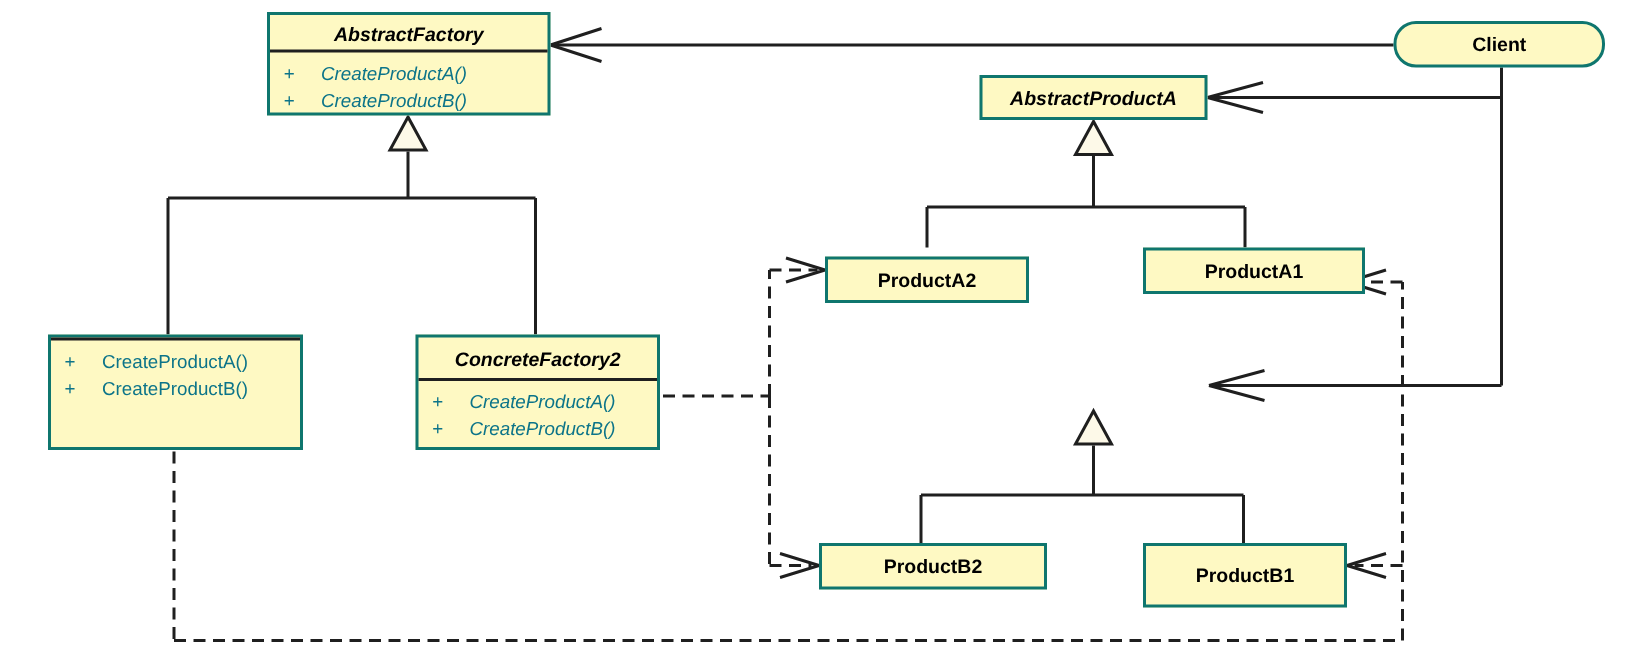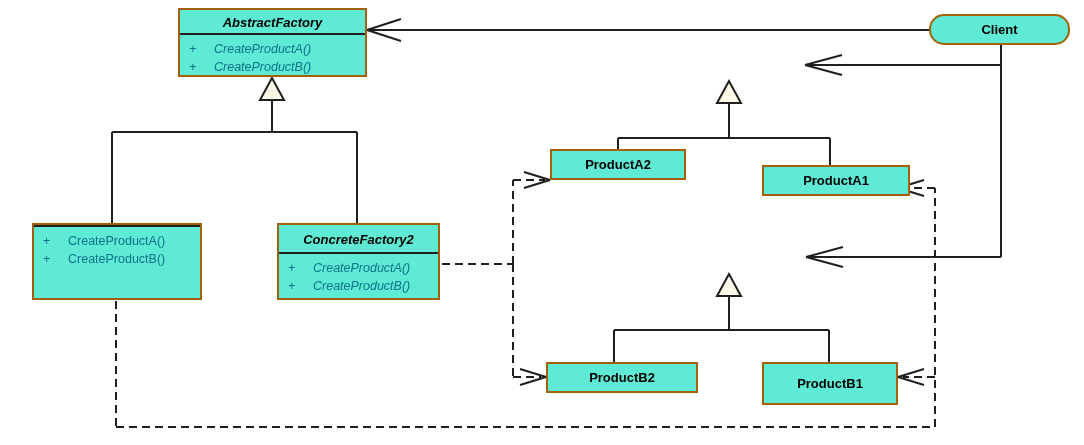--- a/index.html
+++ b/index.html
@@ -3,21 +3,21 @@
 <meta charset="utf-8">
 <style>
   html,body{margin:0;padding:0;background:#ffffff;}
   #stage{
     position:relative;width:1084px;height:445px;background:#ffffff;
     font-family:"Liberation Sans",sans-serif;overflow:hidden;
   }
   #wires{position:absolute;left:0;top:0;z-index:1;}
   .uml-class{
     position:absolute;z-index:2;box-sizing:border-box;
-    background:#5eead4;border:2px solid #a16207;
+    background:#fef9c3;border:2px solid #0f766e;
   }
   .class-title{
     font-weight:bold;font-size:13px;color:#000;text-align:center;
     display:flex;align-items:center;justify-content:center;height:100%;
   }
   .two-comp .class-title{height:21px;padding-top:2px;}
   .abstract .class-title{font-style:italic;}
   .compartment{
     border-top:2px solid #1f1f1f;padding:5px 9px 0 9px;color:#0c7489;
   }
@@ -87,22 +87,25 @@
         <span class="vis">+</span>
         <span class="sig">CreateProductB()</span>
       </div>
     </div>
   </div>
 
   <div class="uml-class" style="left:929px;top:14px;width:141px;height:31px;border-radius:15px;">
     <div class="class-title">Client</div>
   </div>
 
+  <div class="uml-class abstract" style="left:653px;top:50px;width:152px;height:30px;">
+    <div class="class-title">AbstractProductA</div>
+  </div>
 
-  <div class="uml-class" style="left:550px;top:149px;width:136px;height:31px;">
+  <div class="uml-class" style="left:550px;top:171px;width:136px;height:31px;">
     <div class="class-title">ProductA2</div>
   </div>
 
   <div class="uml-class" style="left:762px;top:165px;width:148px;height:31px;">
     <div class="class-title">ProductA1</div>
   </div>
 
 
   <div class="uml-class" style="left:546px;top:362px;width:152px;height:31px;">
     <div class="class-title">ProductB2</div>

